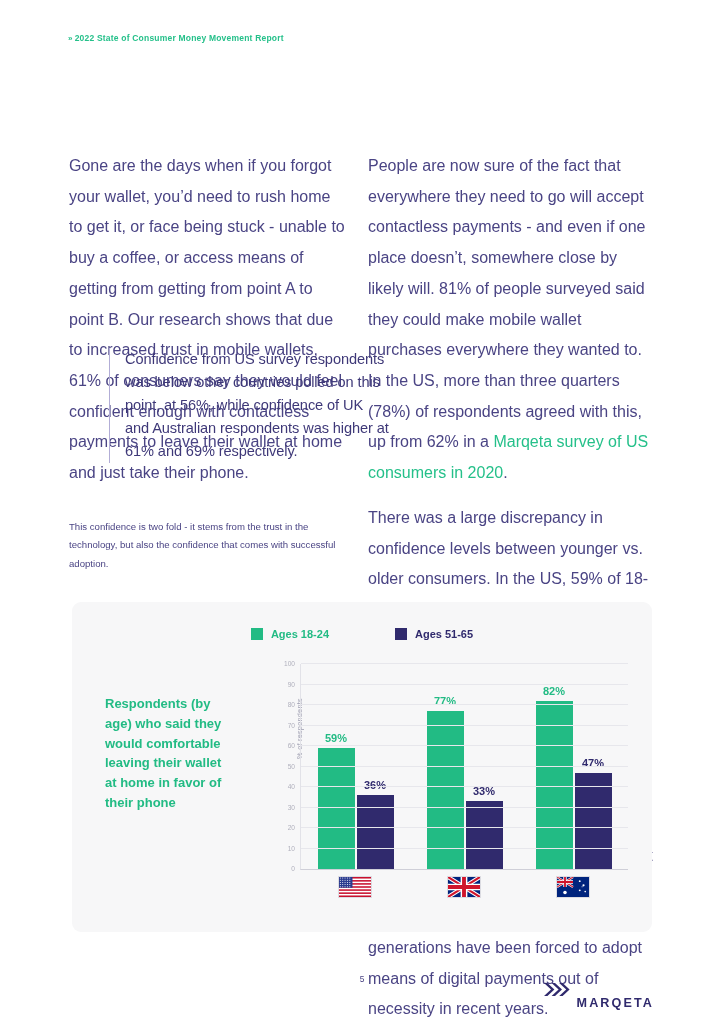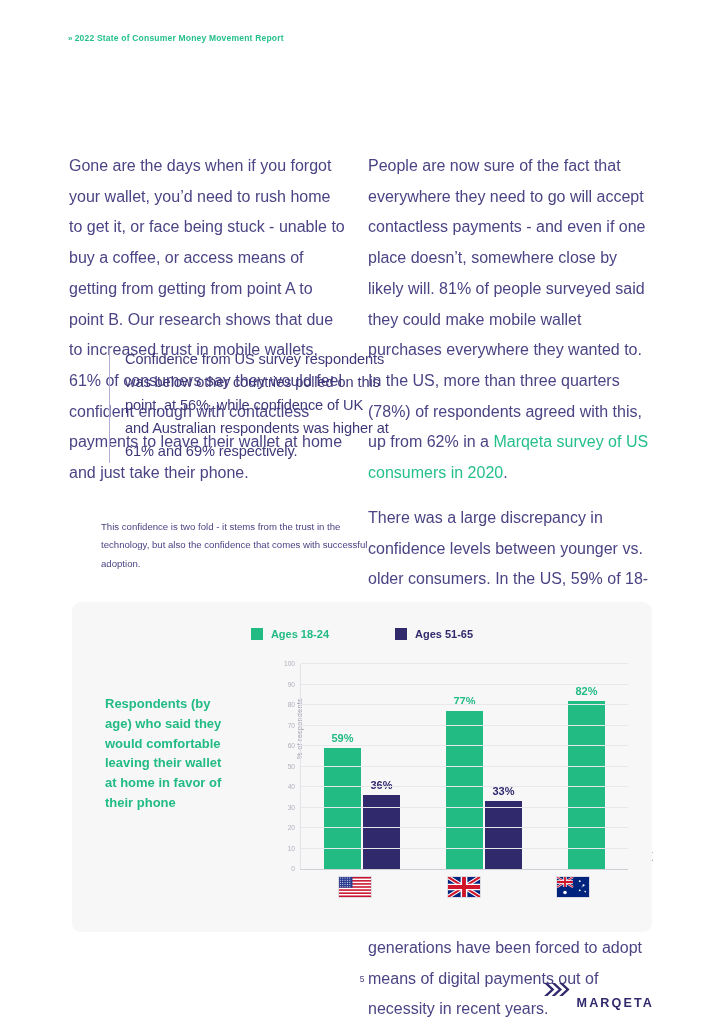--- a/index.html
+++ b/index.html
@@ -84,21 +84,20 @@
   }
 
   .below-quote {
     position: absolute;
     left: 69px;
     top: 518px;
     width: 285px;
     font-size: 9.6px;
     line-height: 1.92;
     color: #4a4484;
-    margin-left: 32px;
   }
 
   
   .chart-card {
     position: absolute;
     left: 72px;
     top: 602px;
     width: 580px;
     height: 330px;
     background: #f7f7f8;
@@ -338,20 +337,24 @@
               </div>
               <div class="bar-holder">
                 <div class="bar bar-navy" style="height: 33%;"></div>
                 <span class="bar-value value-navy" style="bottom: calc(33% + 4px);">33%</span>
               </div>
             </div>
             <div class="group">
               <div class="bar-holder">
                 <div class="bar bar-green" style="height: 82%;"></div>
                 <span class="bar-value value-green" style="bottom: calc(82% + 4px);">82%</span>
+              </div>
+              <div class="bar-holder">
+                <div class="bar bar-navy" style="height: 47%;"></div>
+                <span class="bar-value value-navy" style="bottom: calc(47% + 4px);">47%</span>
               </div>
             </div>
           </div>
       <div class="gridline" style="bottom: 100%;">
             <span class="ytick">100</span>
           </div>
           <div class="gridline" style="bottom: 90%;">
             <span class="ytick">90</span>
           </div>
           <div class="gridline" style="bottom: 80%;">

